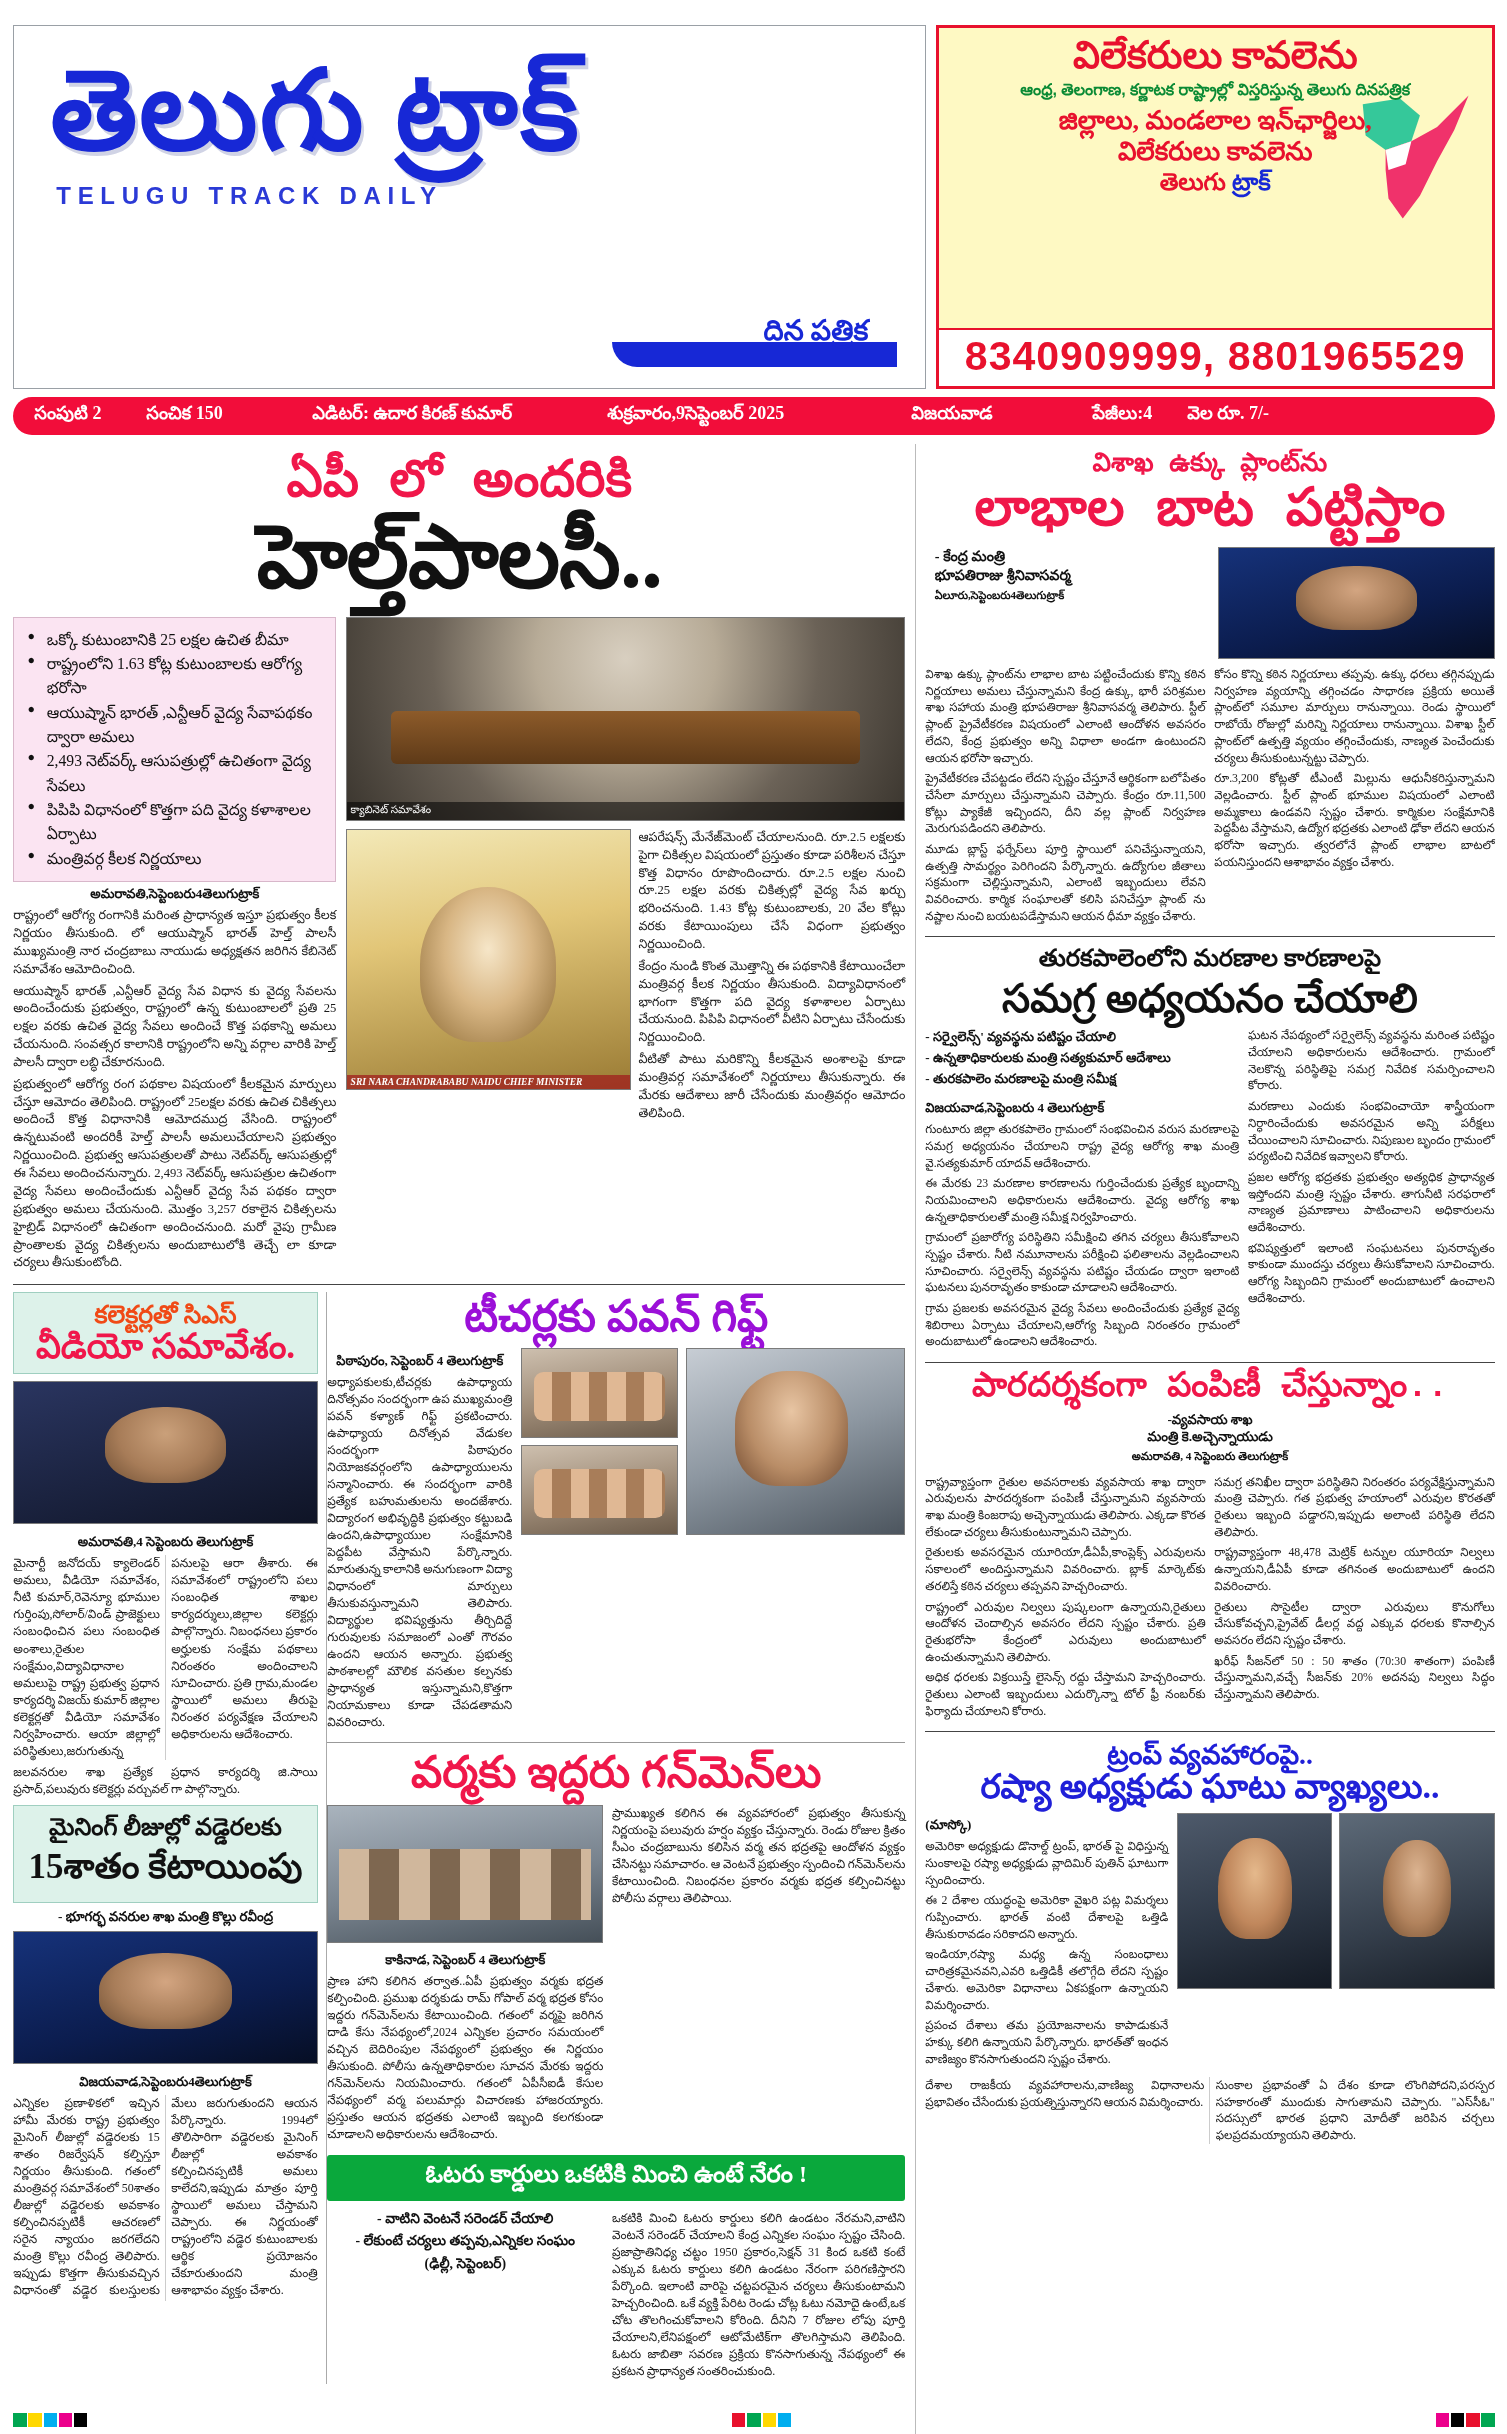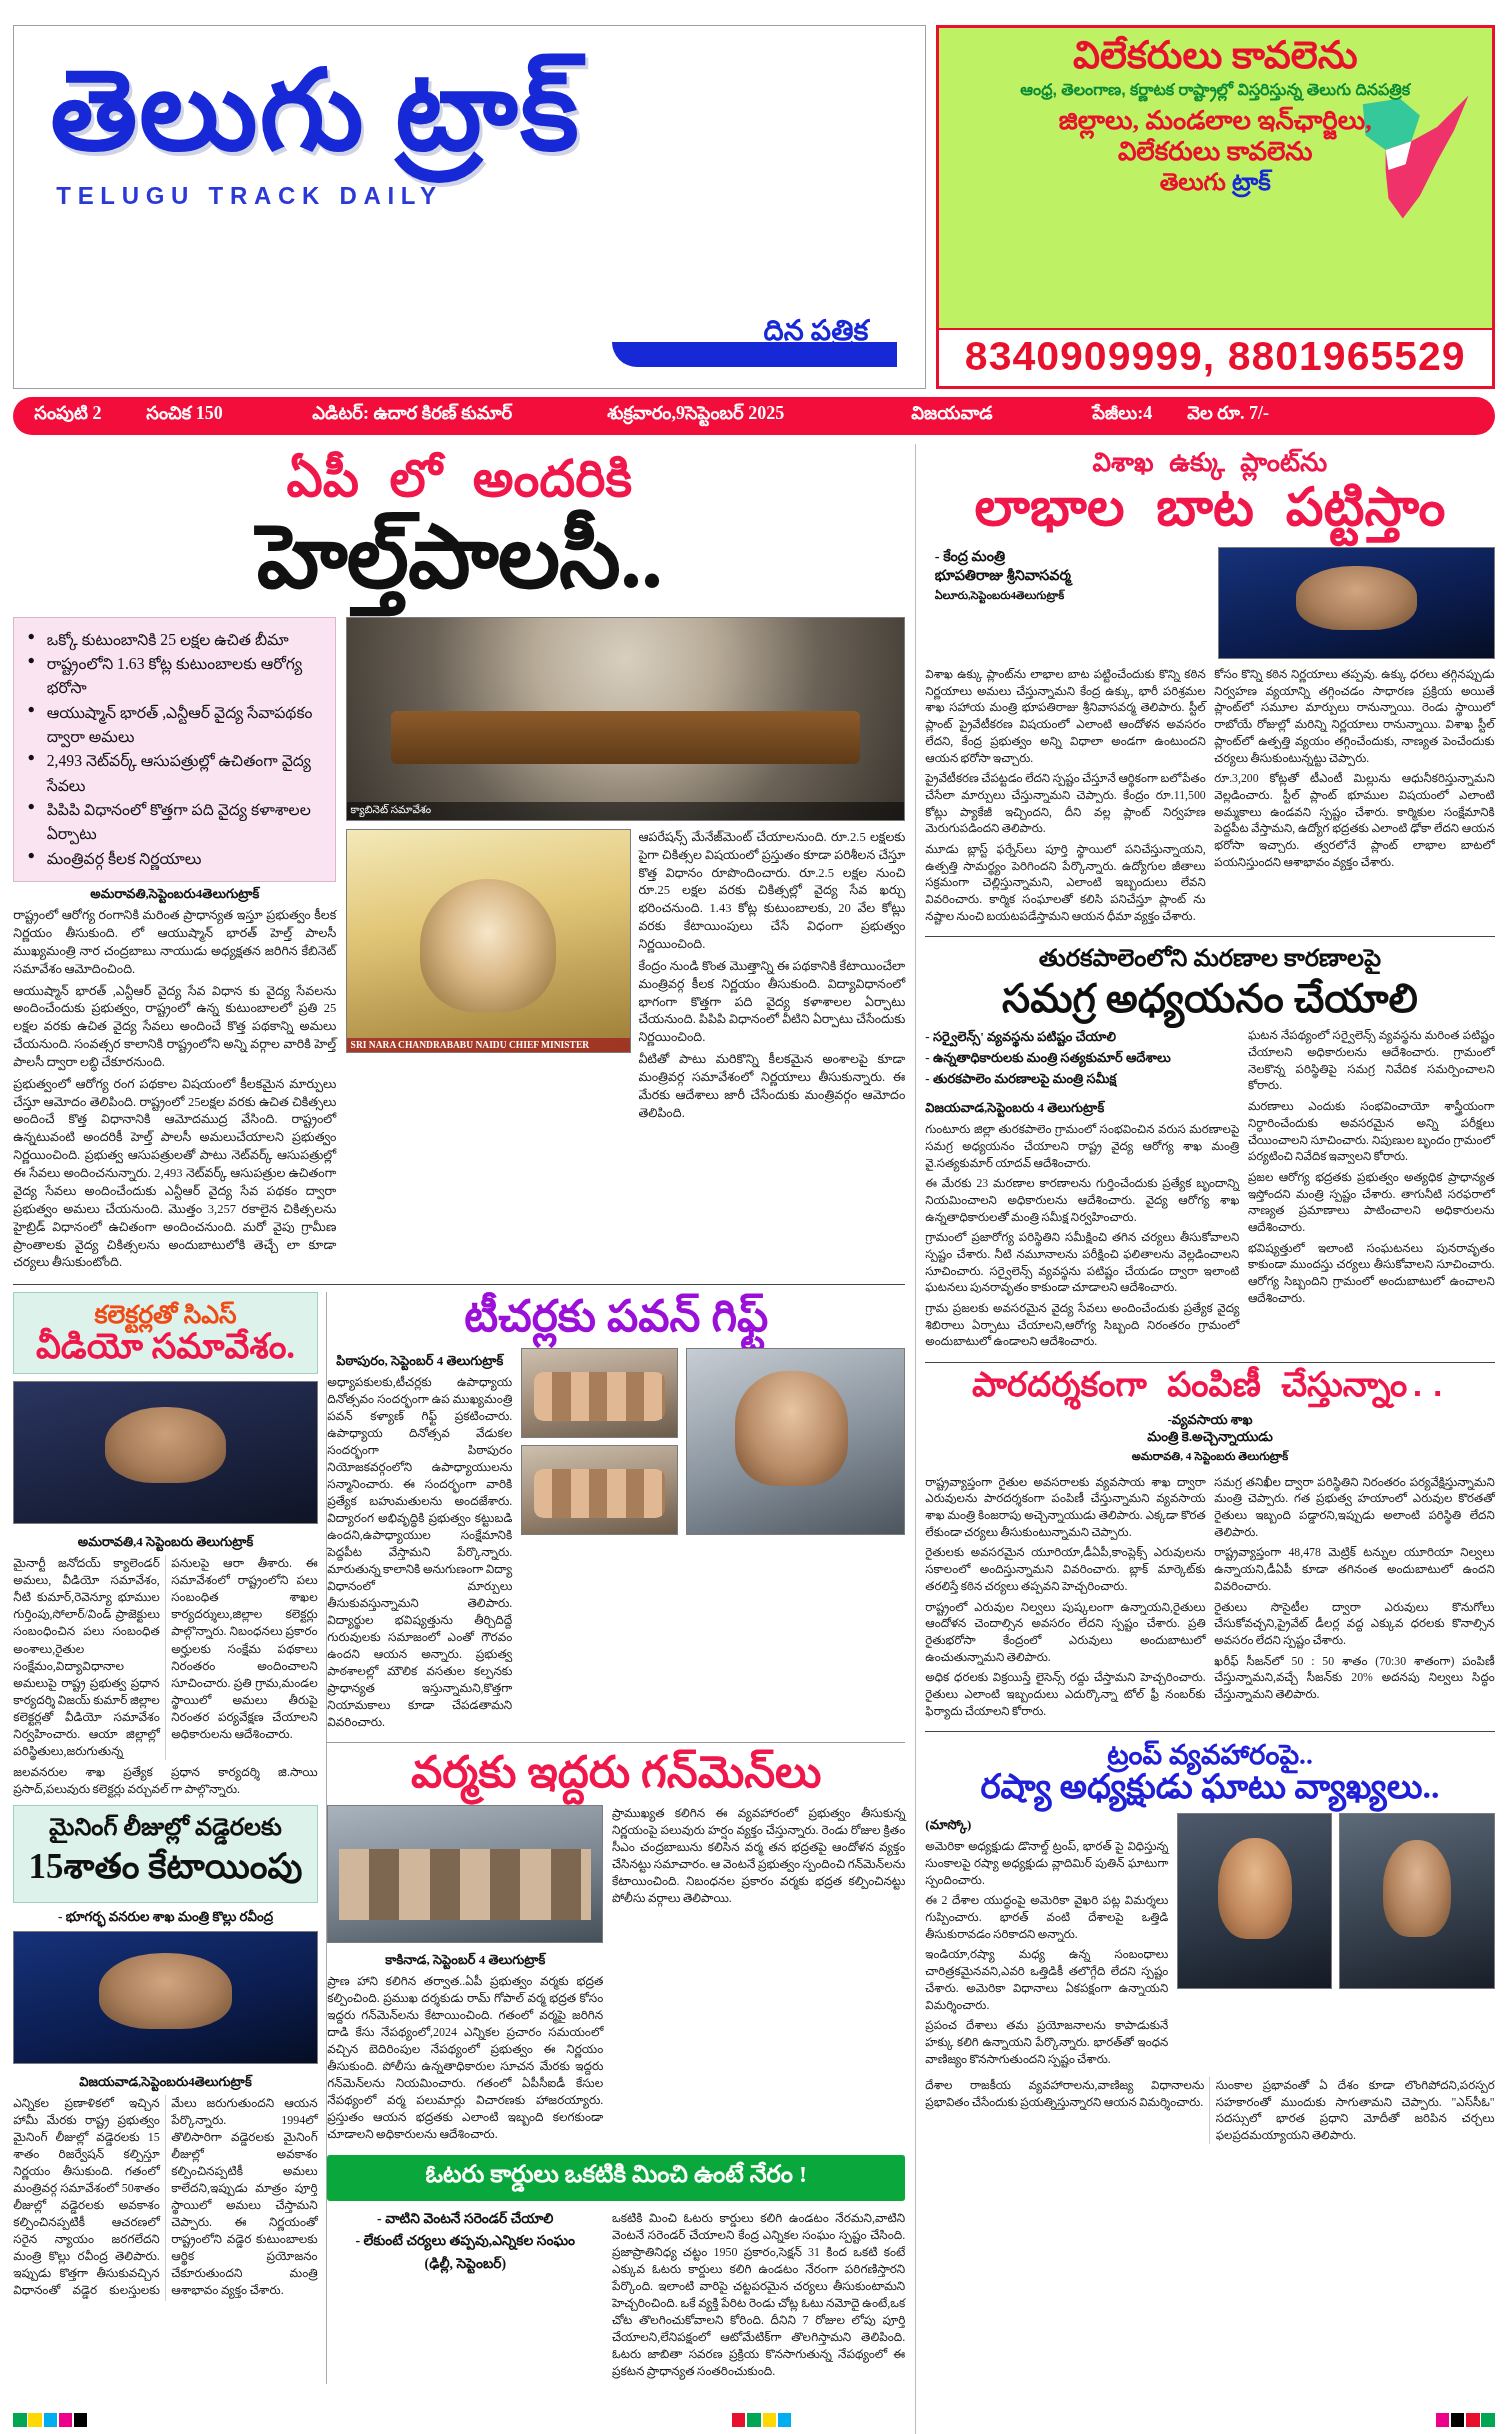--- a/index.html
+++ b/index.html
@@ -60,21 +60,21 @@
     right: 28.5px; bottom: 21px;
     width: 285px; height: 25px;
     background:#1728d6;
     border-bottom-left-radius: 57px;
   }
 
   .ad-box {
     flex: 1 1 auto;
     border: 3.8px solid #e8112d;
     position: relative;
-    background: #bef264;
+    background: #fef9c3;
     overflow: hidden;
     display: flex;
     flex-direction: column;
   }
   .ad-inner { padding: 7.6px 9.5px 0 9.5px; position: relative; z-index: 2; flex: 1 1 auto;}
   .ad-l1 {
     color:#e8112d; font-weight:bold; font-size:38px; text-align:center;
     font-family:"Liberation Serif", serif; line-height:1.05;
   }
   .ad-l2 {
@@ -360,21 +360,21 @@
             <p>ప్రభుత్వంలో ఆరోగ్య రంగ పథకాల విషయంలో కీలకమైన మార్పులు చేస్తూ ఆమోదం తెలిపింది. రాష్ట్రంలో 25లక్షల వరకు ఉచిత చికిత్సలు అందించే కొత్త విధానానికి ఆమోదముద్ర వేసింది. రాష్ట్రంలో ఉన్నటువంటి అందరికీ హెల్త్ పాలసీ అమలుచేయాలని ప్రభుత్వం నిర్ణయించింది. ప్రభుత్వ ఆసుపత్రులతో పాటు నెట్‌వర్క్ ఆసుపత్రుల్లో ఈ సేవలు అందించనున్నారు. 2,493 నెట్‌వర్క్ ఆసుపత్రుల ఉచితంగా వైద్య సేవలు అందించేందుకు ఎన్టీఆర్ వైద్య సేవ పథకం ద్వారా ప్రభుత్వం అమలు చేయనుంది. మొత్తం 3,257 రకాలైన చికిత్సలను హైబ్రిడ్ విధానంలో ఉచితంగా అందించనుంది. మరో వైపు గ్రామీణ ప్రాంతాలకు వైద్య చికిత్సలను అందుబాటులోకి తెచ్చే లా కూడా చర్యలు తీసుకుంటోంది.</p>
           </div>
         </div>
 
         <div style="flex:1 1 auto;">
           <div class="photo ph-meeting" style="height:204px;">
             <div class="photo-cap">క్యాబినెట్ సమావేశం</div>
           </div>
           <div style="display:flex; gap:7.6px; margin-top:7.6px;">
             <div style="flex:0 0 285px;">
-              <div class="photo ph-cbn" style="height:224px;">
+              <div class="photo ph-cbn" style="height:261px;font-style:italic;">
                 <div class="photo-cap" style="font-size:9.5px;font-weight:bold;background:rgba(160,30,30,.75);">SRI NARA CHANDRABABU NAIDU   CHIEF MINISTER</div>
               </div>
             </div>
             <div style="flex:1 1 auto;">
               <div class="body-text">
                 <p>ఆపరేషన్స్ మేనేజ్‌మెంట్ చేయాలనుంది. రూ.2.5 లక్షలకు పైగా చికిత్సల విషయంలో ప్రస్తుతం కూడా పరిశీలన చేస్తూ కొత్త విధానం రూపొందించారు. రూ.2.5 లక్షల నుంచి రూ.25 లక్షల వరకు చికిత్సల్లో వైద్య సేవ ఖర్చు భరించనుంది. 1.43 కోట్ల కుటుంబాలకు, 20 వేల కోట్లు వరకు కేటాయింపులు చేసే విధంగా ప్రభుత్వం నిర్ణయించింది.</p>
                 <p>కేంద్రం నుండి కొంత మొత్తాన్ని ఈ పథకానికి కేటాయించేలా మంత్రివర్గ కీలక నిర్ణయం తీసుకుంది. విద్యావిధానంలో భాగంగా కొత్తగా పది వైద్య కళాశాలల ఏర్పాటు చేయనుంది. పిపిపి విధానంలో వీటిని ఏర్పాటు చేసేందుకు నిర్ణయించింది.</p>
                 <p>వీటితో పాటు మరికొన్ని కీలకమైన అంశాలపై కూడా మంత్రివర్గ సమావేశంలో నిర్ణయాలు తీసుకున్నారు. ఈ మేరకు ఆదేశాలు జారీ చేసేందుకు మంత్రివర్గం ఆమోదం తెలిపింది.</p>
               </div>
             </div>

